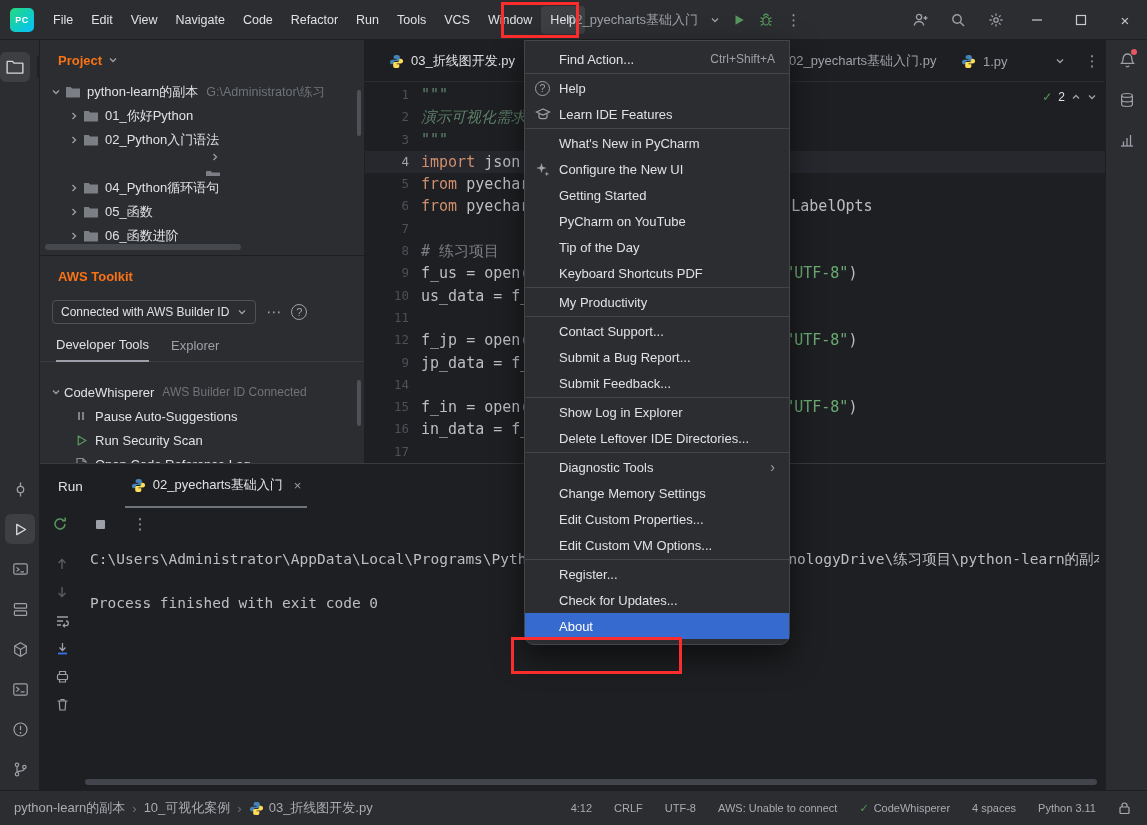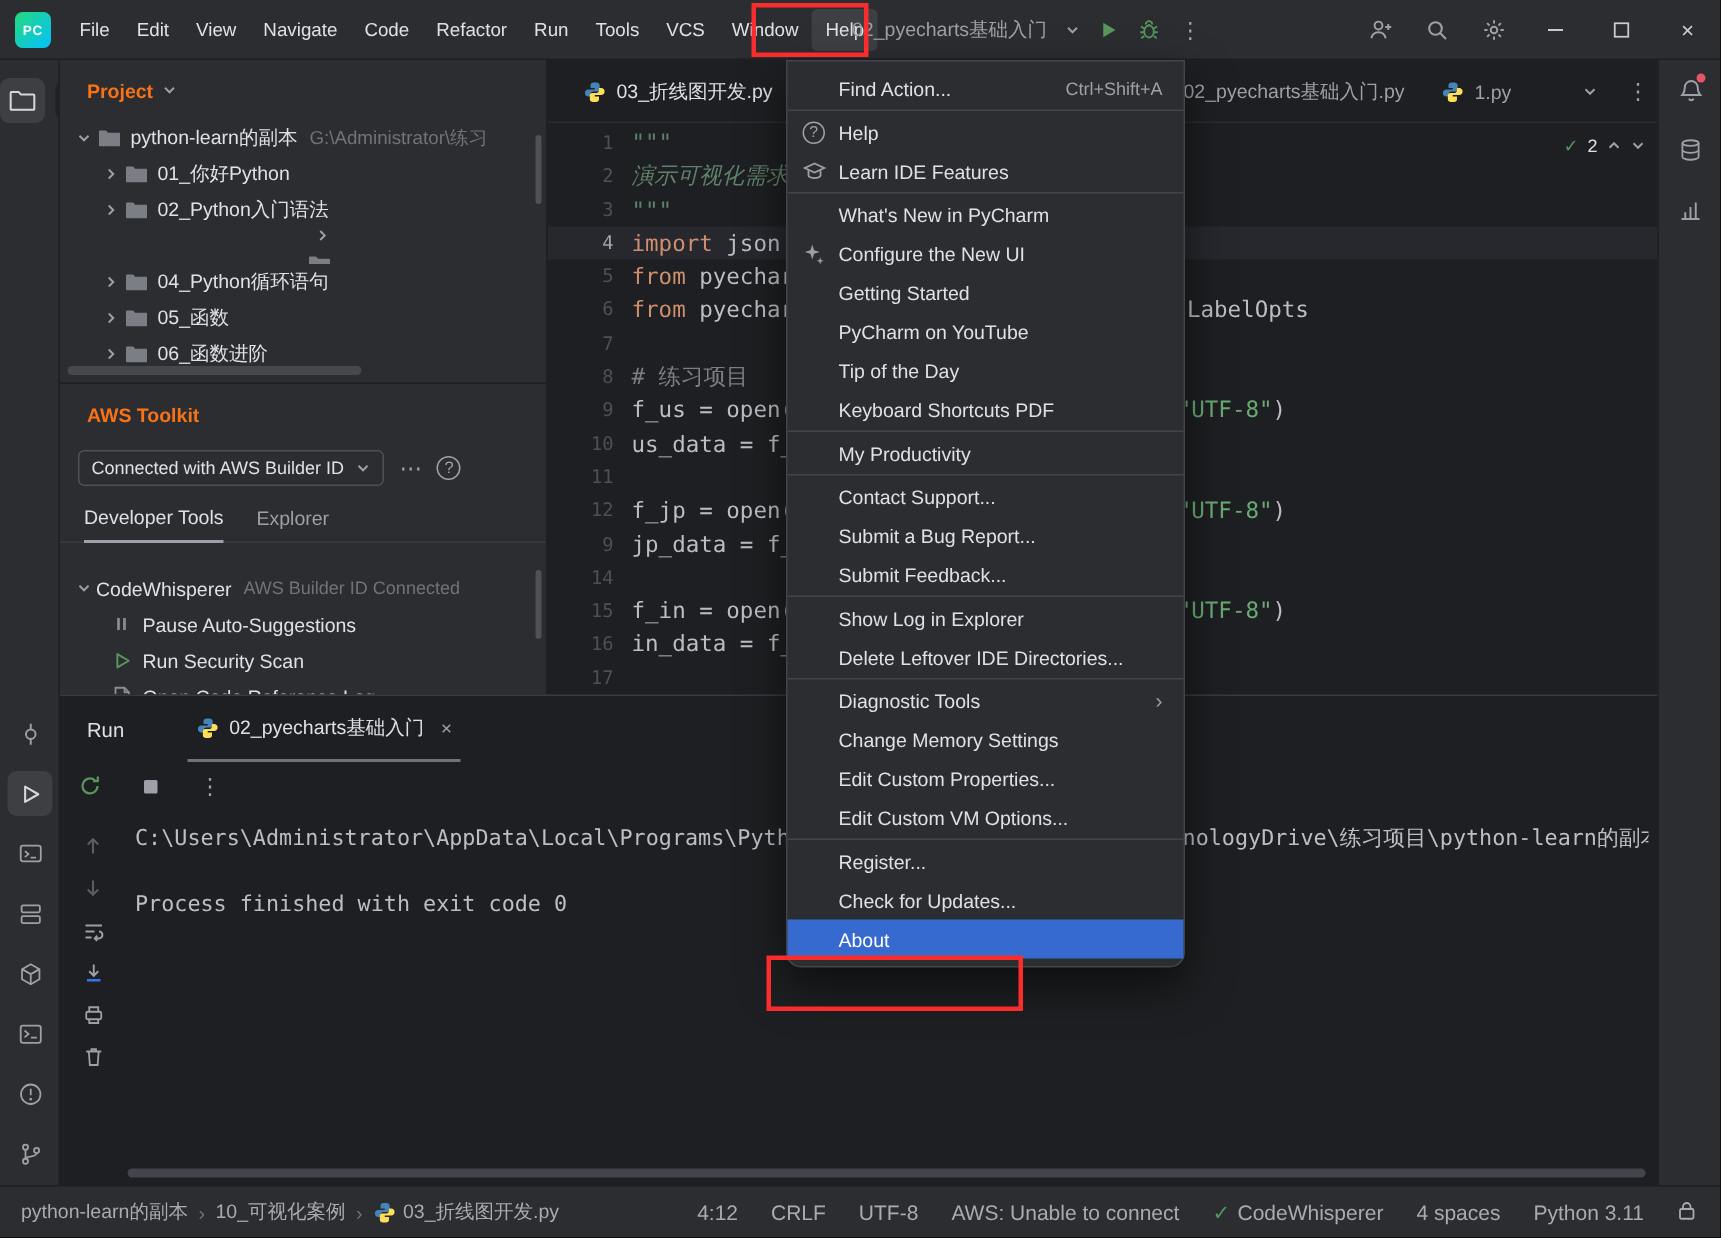--- a/index.html
+++ b/index.html
@@ -90,21 +90,21 @@
   .rg.dis{color:#5a5d63}
   #console{position:absolute;left:50px;top:84px;right:6px;bottom:14px;overflow:hidden}
   .console-line{height:22px;line-height:22px;font-family:"DejaVu Sans Mono","Liberation Mono",monospace;font-size:14.5px;color:#bcbec4;white-space:pre}
   #run-hscroll{position:absolute;left:45px;bottom:5px;width:1012px;height:6px;background:#43454d;border-radius:3px}
 
   
   #statusbar{position:absolute;left:0;top:790px;width:1147px;height:35px;background:#2b2d30;border-top:1px solid #1e1f22;display:flex;align-items:center;font-size:13px;color:#a8abb2}
   #crumbs{display:flex;align-items:center;gap:7px;padding-left:14px}
   .crumb{display:flex;align-items:center;gap:5px}
   .crumb-sep{color:#6f737a}
-  #status-right{margin-left:auto;display:flex;align-items:flex-start;gap:22px;padding-right:16px;font-size:14px}
+  #status-right{margin-left:auto;display:flex;align-items:center;gap:22px;padding-right:16px;font-size:11px}
   .st-item{display:flex;align-items:center;gap:5px;white-space:nowrap}
   .okcheck{color:#57965c}
 
   
   #help-menu{position:absolute;left:524px;top:40px;width:266px;background:#2b2d30;border:1px solid #43454a;border-radius:0 0 10px 10px;box-shadow:0 12px 30px rgba(0,0,0,.55);padding:5px 0;z-index:50}
   .hm-item{display:flex;align-items:center;height:26px;padding:0 14px 0 10px;font-size:13px;color:#dfe1e5}
   .hm-item.selected{background:#366acf;color:#fff}
   .hm-icon{flex:0 0 24px;display:flex;align-items:center;color:#9da0a8}
   .hm-item.selected .hm-icon{color:#fff}
   .hm-label{flex:1;white-space:nowrap;overflow:hidden}

